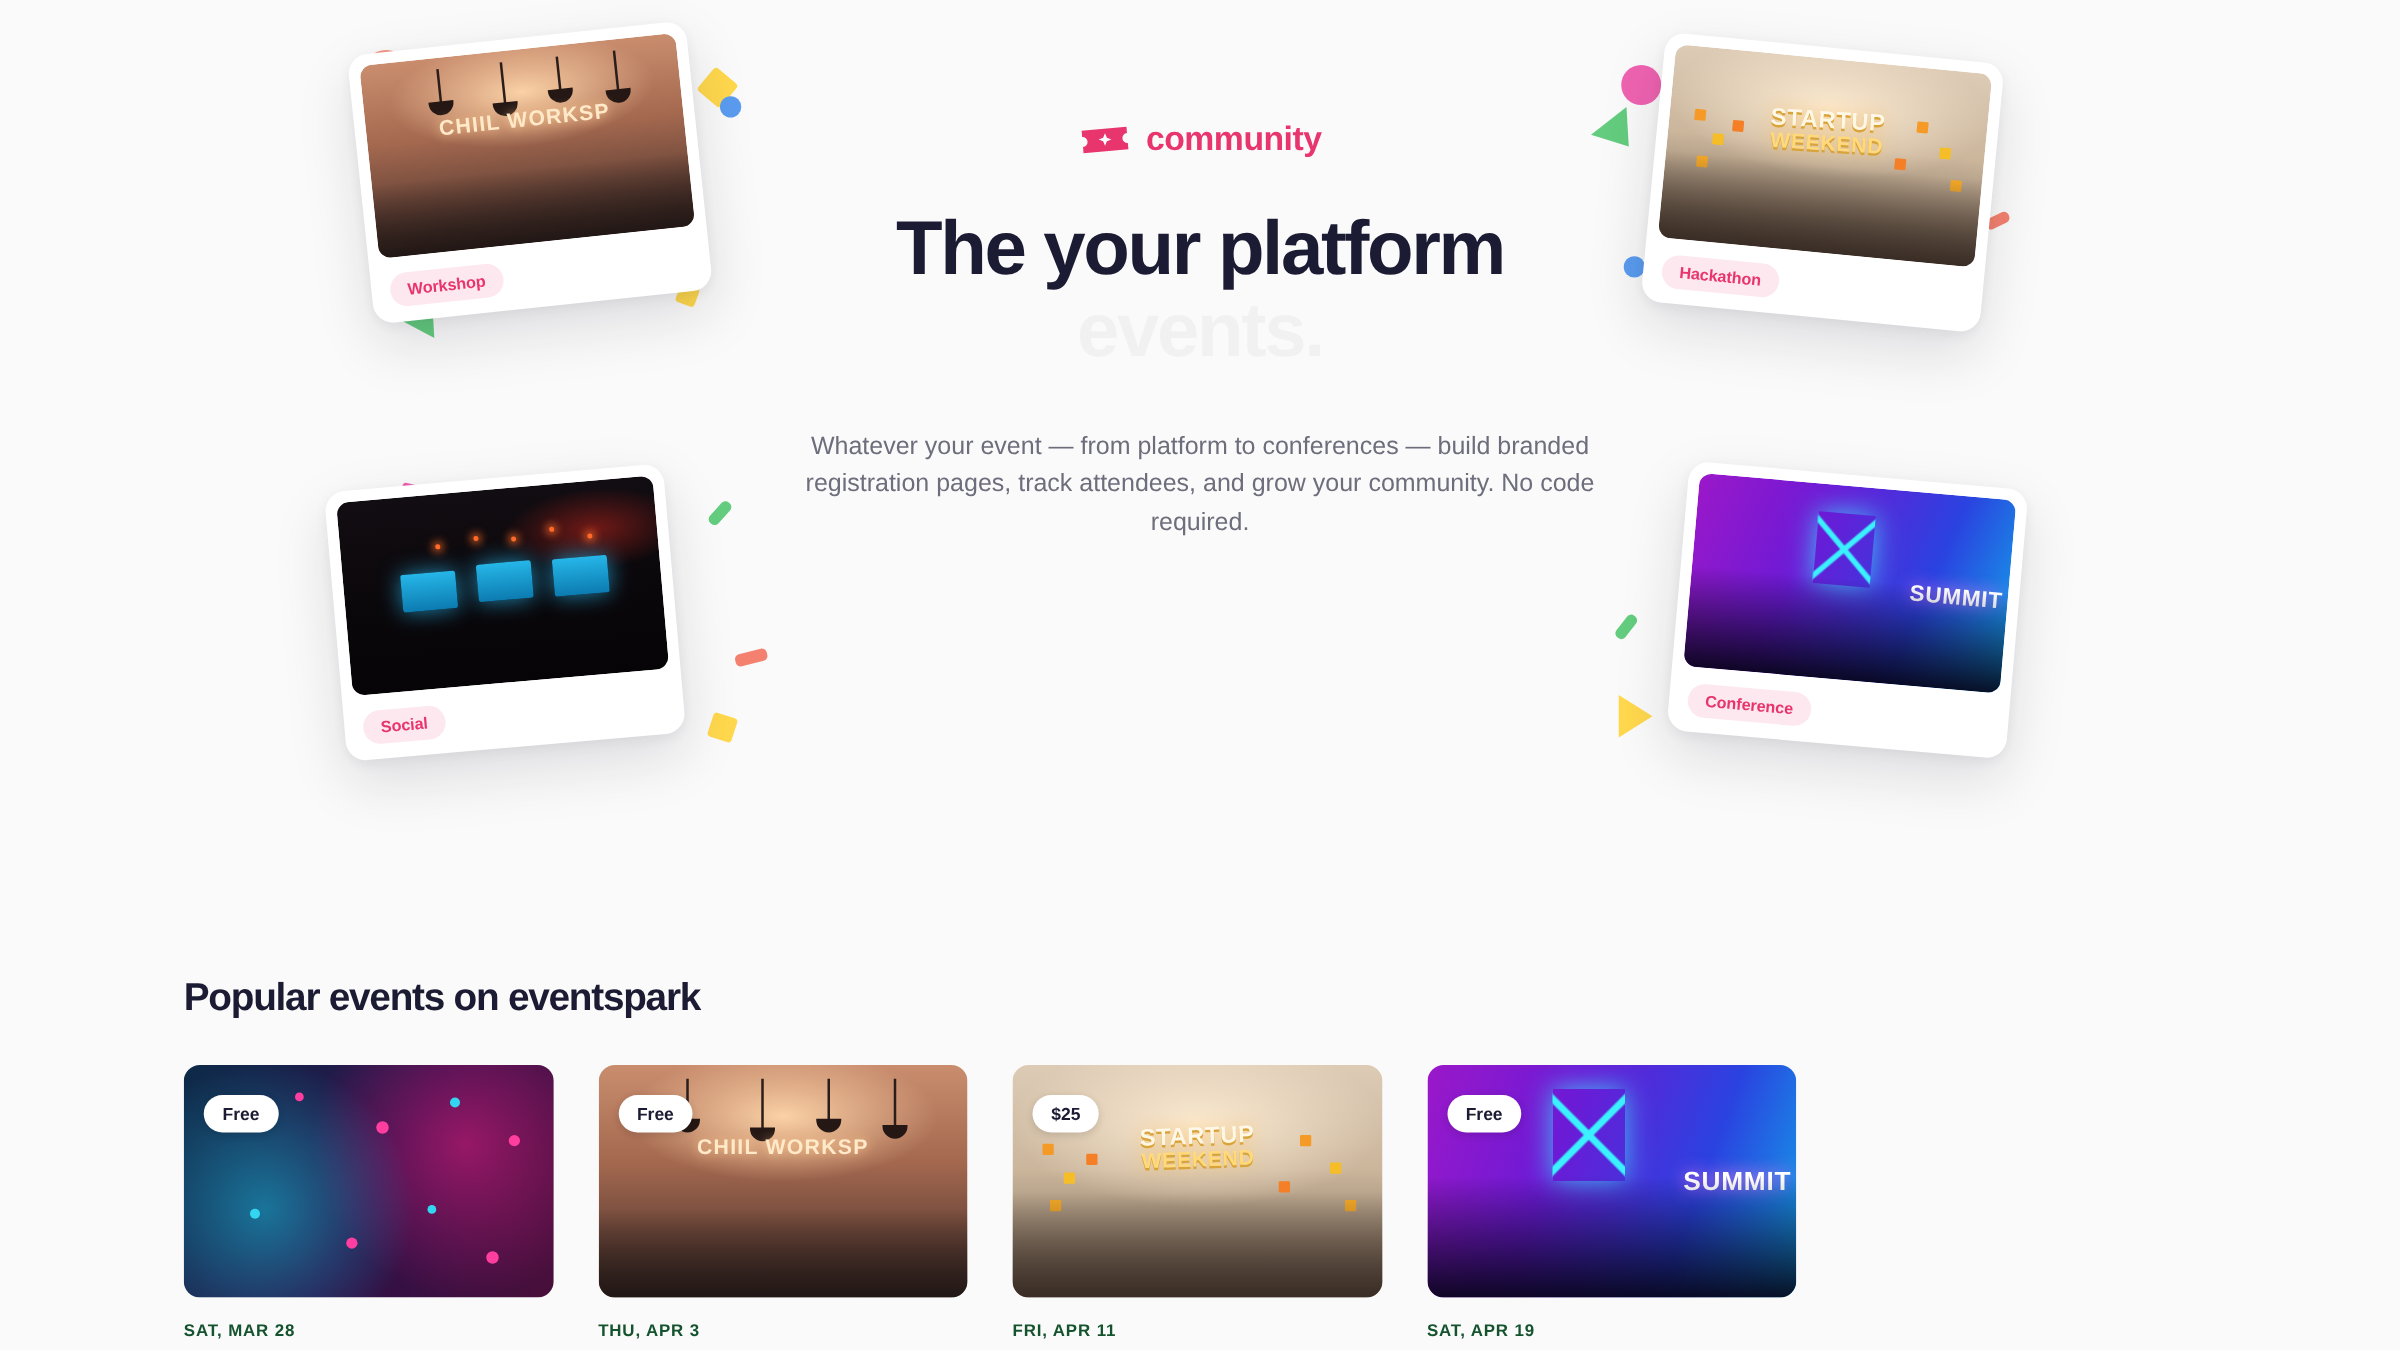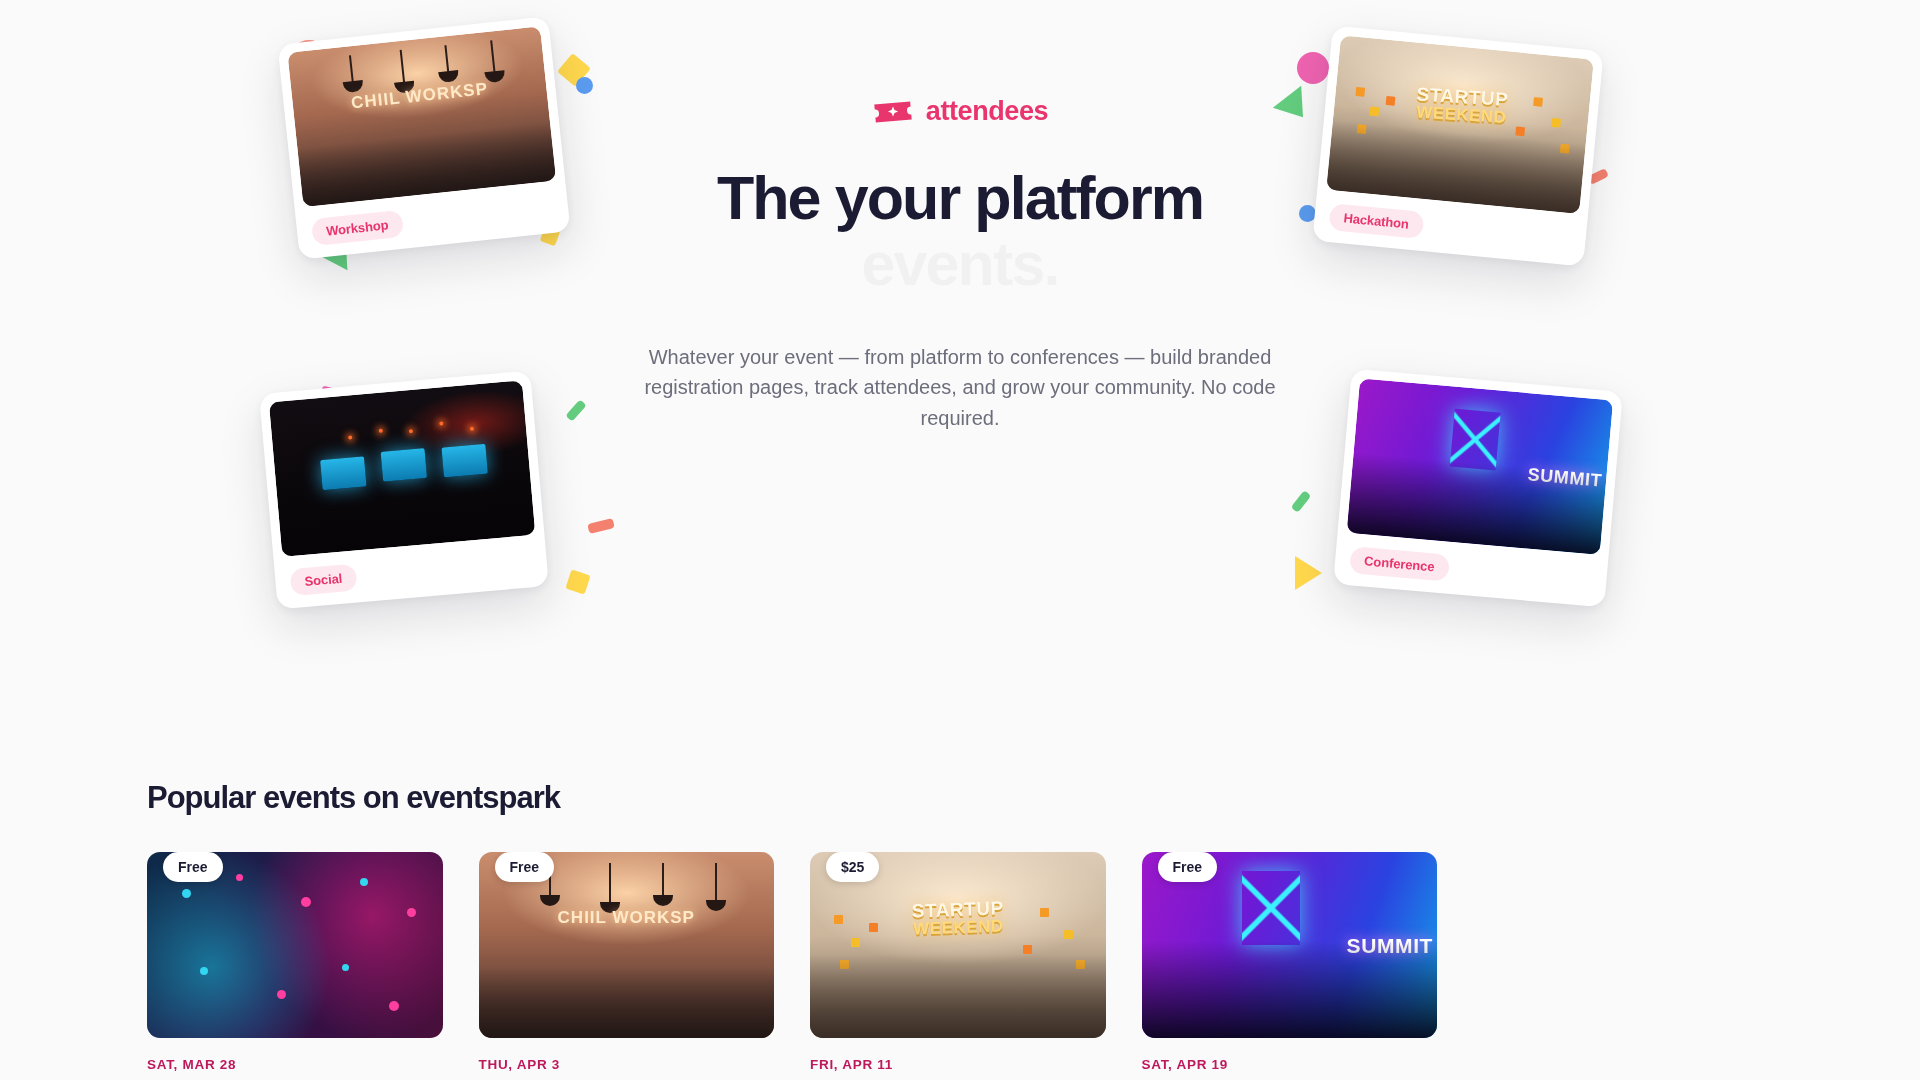--- a/index.html
+++ b/index.html
@@ -258,36 +258,36 @@
   .ev-thumb {
     position: relative;
     width: 100%;
     height: 186px;
     border-radius: 13px;
     overflow: hidden;
   }
   .price-pill {
     position: absolute;
     left: 16px;
-    top: 0;
+    top: 24px;
     background: #ffffff;
     color: #1b1b33;
     font-size: 14px;
     font-weight: 700;
     border-radius: 999px;
     padding: 7px 15px;
     z-index: 4;
     box-shadow: 0 2px 7px rgba(0,0,0,.14);
   }
   .ev-date {
     margin-top: 19px;
     font-size: 13.5px;
     font-weight: 600;
     letter-spacing: .7px;
-    color: #be185d;
+    color: #14532d;
     text-transform: uppercase;
   }
 </style>
 </head>
 <body>
 
 <section class="hero">
 
   <span class="shape sh-circle" style="left:290px;top:40px;width:38px;height:38px;background:#f4816f;opacity:.85;"></span>
   <span class="shape sh-sq" style="left:562px;top:58px;width:24px;height:24px;background:#ffd84d;transform:rotate(40deg);"></span>
@@ -380,21 +380,21 @@
 
     <div class="logo-row">
       <span class="logo-mark">
         <svg width="42" height="28" viewBox="0 0 42 28" aria-hidden="true">
           <g transform="rotate(-5 21 14)">
             <path d="M3 5h36a0 0 0 010 0v5a4 4 0 000 8v5a0 0 0 010 0H3a0 0 0 010 0v-5a4 4 0 000-8V5z" fill="#e8356d"></path>
           </g>
           <path d="M21 8.5l1.5 3.6 3.6 1.4-3.6 1.4L21 18.5l-1.5-3.6-3.6-1.4 3.6-1.4z" fill="#ffffff"></path>
         </svg>
       </span>
-      <span class="logo-text">attendees</span>
+      <span class="logo-text">community</span>
     </div>
 
     <h1 class="headline">
       <span>The your platform</span><br>
       <span class="ghost">events.</span>
     </h1>
 
     <p class="subtitle">Whatever your event — from platform to conferences — build branded registration pages, track attendees, and grow your community. No code required.</p>
 
 

